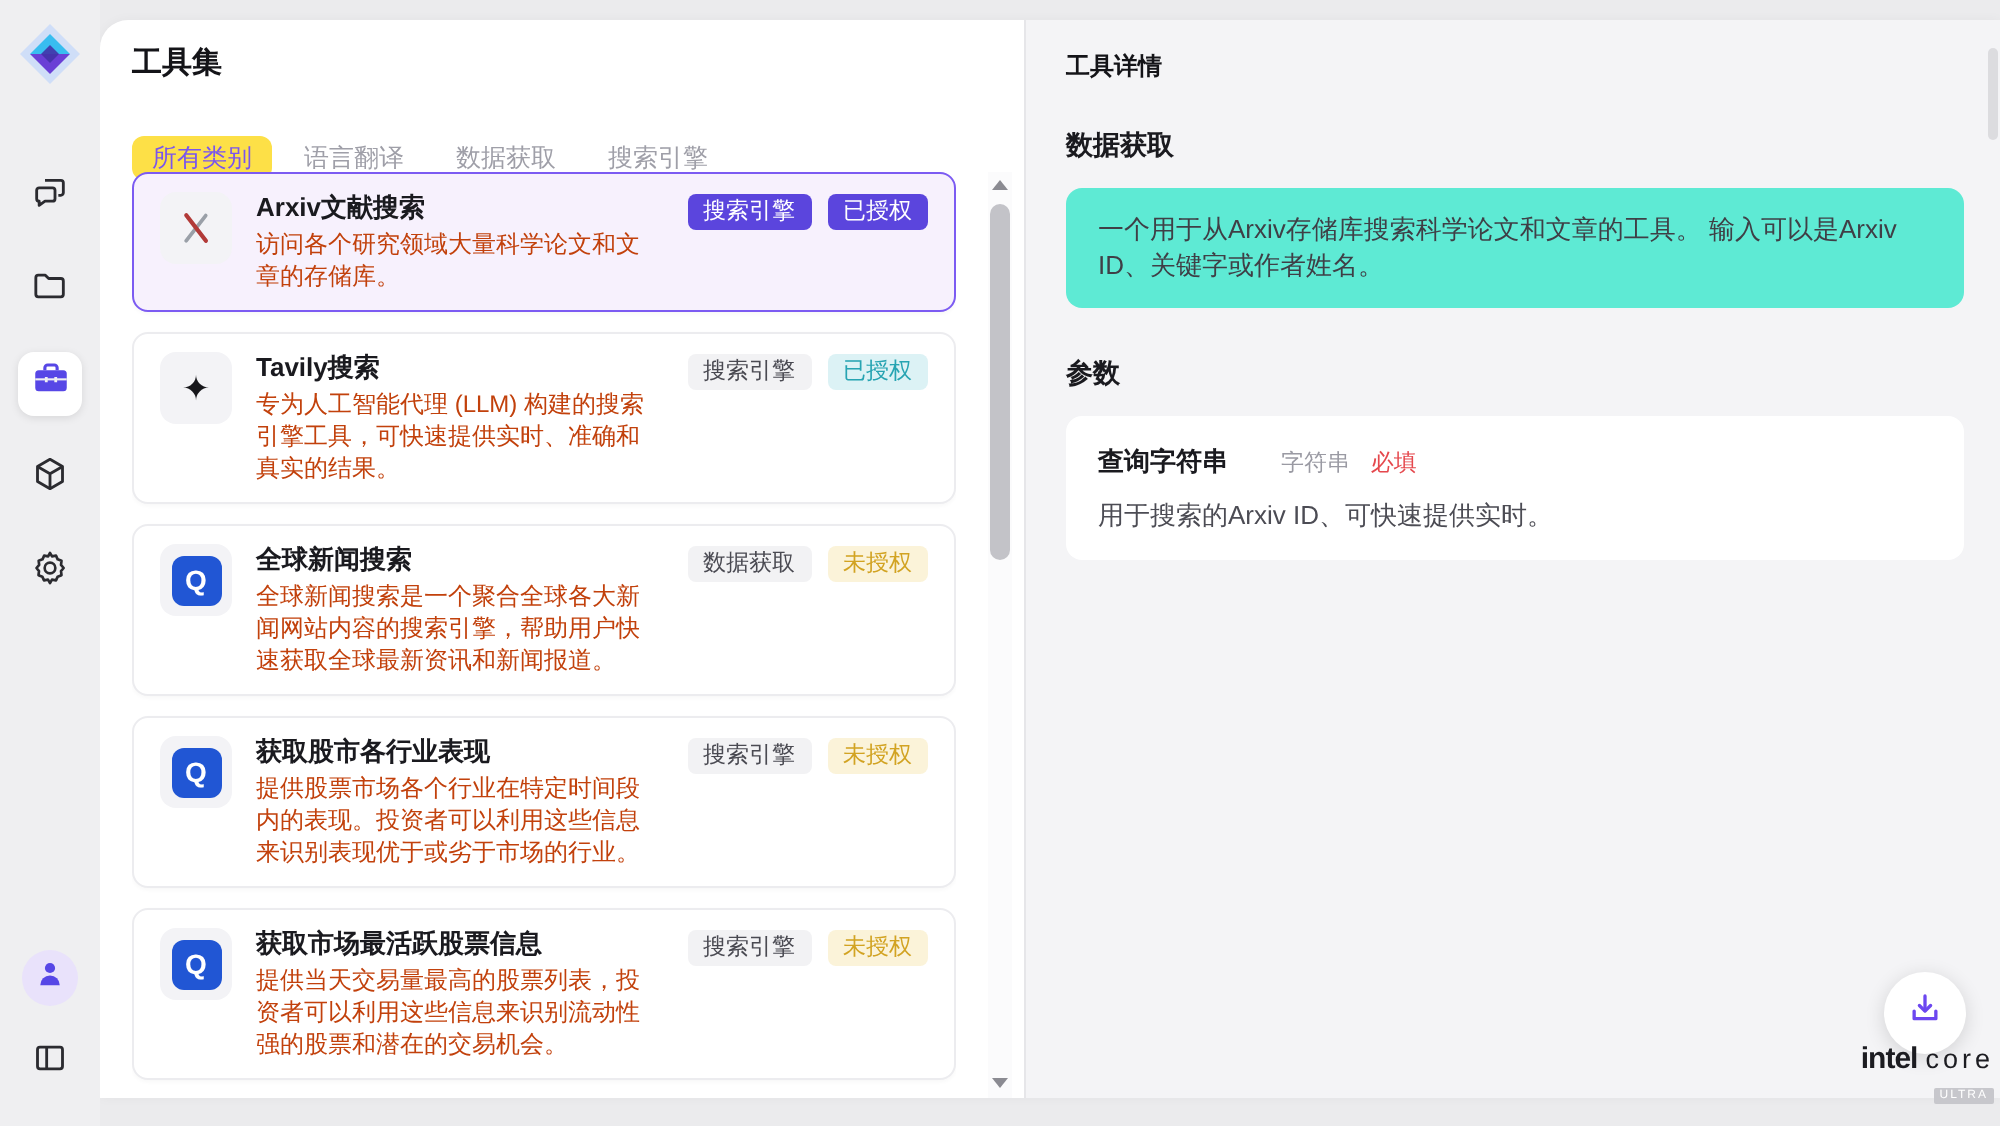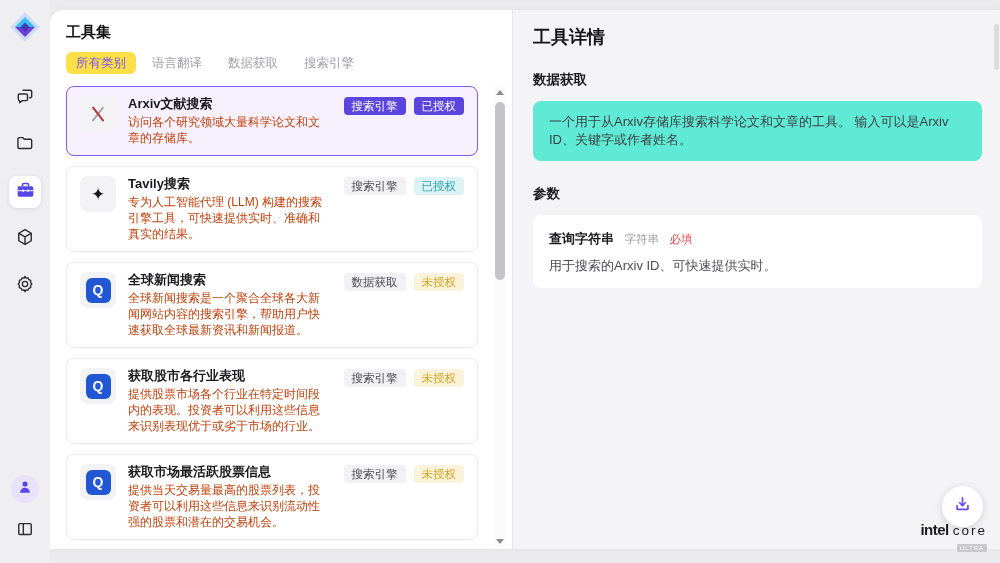--- a/index.html
+++ b/index.html
@@ -14,21 +14,21 @@
   .rail-btn.active { background:#ffffff; box-shadow:0 1px 4px rgba(0,0,0,.10); }
   .rail-bottom { position:absolute; left:0; bottom:16px; width:50px; display:flex; flex-direction:column; align-items:center; gap:12px; }
   .avatar-circle { width:28px; height:28px; border-radius:50%; background:#e9e2fb; display:flex; align-items:center; justify-content:center; cursor:pointer; }
 
   
   .main-card { position:absolute; left:50px; top:10px; right:0; bottom:14px; background:#ffffff;
     border-top-left-radius:14px; overflow:hidden; display:flex; box-shadow:0 0 6px rgba(0,0,0,.04); }
 
   
   .list-side { width:462px; min-width:462px; position:relative; padding:14px 0 0 16px; }
-  .list-title { font-size:15px; font-weight:bold; color:#141418; height:16px; line-height:16px; margin-bottom:12px; }
+  .list-title { font-size:15px; font-weight:bold; color:#141418; height:16px; line-height:16px; margin-bottom:28px; }
   .tabs { display:flex; gap:6px; height:22px; margin-bottom:12px; }
   .tab { font-size:12.5px; line-height:22px; padding:0 10px; border-radius:6px; color:#9f9fa8; cursor:pointer; white-space:nowrap; }
   .tab.active { background:#fde047; color:#7a55ee; }
   .tool-list { position:absolute; left:16px; right:34px; top:76px; bottom:0; overflow:hidden; }
 
   .tool-card { display:flex; gap:12px; border:1px solid #ececef; border-radius:8px; padding:9px 13px;
     margin-bottom:10px; background:#fff; box-shadow:0 1px 2px rgba(0,0,0,.03); cursor:pointer; }
   .tool-card.selected { border:1.5px solid #7c5bf2; background:#f7f1fd; }
   .tool-icon-tile { width:36px; height:36px; min-width:36px; border-radius:8px; background:#f3f3f6;
     display:flex; align-items:center; justify-content:center; }
@@ -48,34 +48,34 @@
   
   .list-scrollbar { position:absolute; right:6px; top:76px; bottom:0; width:12px; background:#fbfbfc; }
   .sb-arrow { position:absolute; left:0; width:12px; height:12px; display:flex; align-items:center; justify-content:center; }
   .sb-arrow.up { top:0; } .sb-arrow.down { bottom:2px; }
   .tri-up { width:0; height:0; border-left:4px solid transparent; border-right:4px solid transparent; border-bottom:5px solid #8b8b92; }
   .tri-down { width:0; height:0; border-left:4px solid transparent; border-right:4px solid transparent; border-top:5px solid #8b8b92; }
   .sb-thumb { position:absolute; left:1px; top:16px; width:10px; height:178px; border-radius:5px; background:#c3c3c8; }
 
   
   .detail-side { flex:1; background:#f4f4f6; border-left:1px solid #e6e6e9; padding:15px 18px 0 20px; position:relative; }
-  .detail-title { font-size:18px; font-weight:bold; color:#141418; margin-bottom:22px; }
+  .detail-title { font-size:12px; font-weight:bold; color:#141418; margin-bottom:22px; }
   .section-h { font-size:13.5px; font-weight:bold; color:#1a1a1f; margin-bottom:12px; }
   .intro-card { background:#5eead4; border-radius:8px; padding:12px 16px; font-size:13px; color:#3f3f46; line-height:18px; margin-bottom:24px; }
   .param-card { background:#fff; border-radius:8px; padding:14px 16px; }
   .param-name { font-size:13px; font-weight:bold; color:#1a1a1f; }
-  .param-type { font-size:11.5px; color:#9a9aa3; margin-left:6px; }
+  .param-type { font-size:11.5px; color:#9a9aa3; margin-left:22px; }
   .param-required { font-size:11.5px; color:#e5484d; margin-left:6px; }
   .param-desc { font-size:13px; color:#4c4c54; margin-top:9px; line-height:17px; }
   .detail-scroll-thumb { position:absolute; right:1px; top:14px; width:5px; height:46px; border-radius:3px; background:#dcdcdf; }
 
   
   .fab { position:absolute; right:17px; bottom:36px; width:41px; height:41px; border-radius:50%;
     background:#ffffff; box-shadow:0 2px 10px rgba(0,0,0,.14); display:flex; align-items:center; justify-content:center; cursor:pointer; z-index:9; }
-  .brand { position:absolute; right:13px; bottom:10px; z-index:9; text-align:right; color:#1c1c21; line-height:1; }
+  .brand { position:absolute; right:3px; bottom:10px; z-index:9; text-align:right; color:#1c1c21; line-height:1; }
   .brand-row { display:flex; align-items:baseline; gap:4px; }
   .brand-intel { font-size:15px; font-weight:bold; letter-spacing:-0.5px; }
   .brand-core { font-size:13.5px; letter-spacing:2px; }
   .brand-badge { display:inline-block; margin-top:2px; background:#c7c7cc; color:#ffffff; font-size:6px;
     letter-spacing:1px; padding:1px 3px; border-radius:1px; }
 </style>
 </head>
 <body>
 
 <div class="rail">

